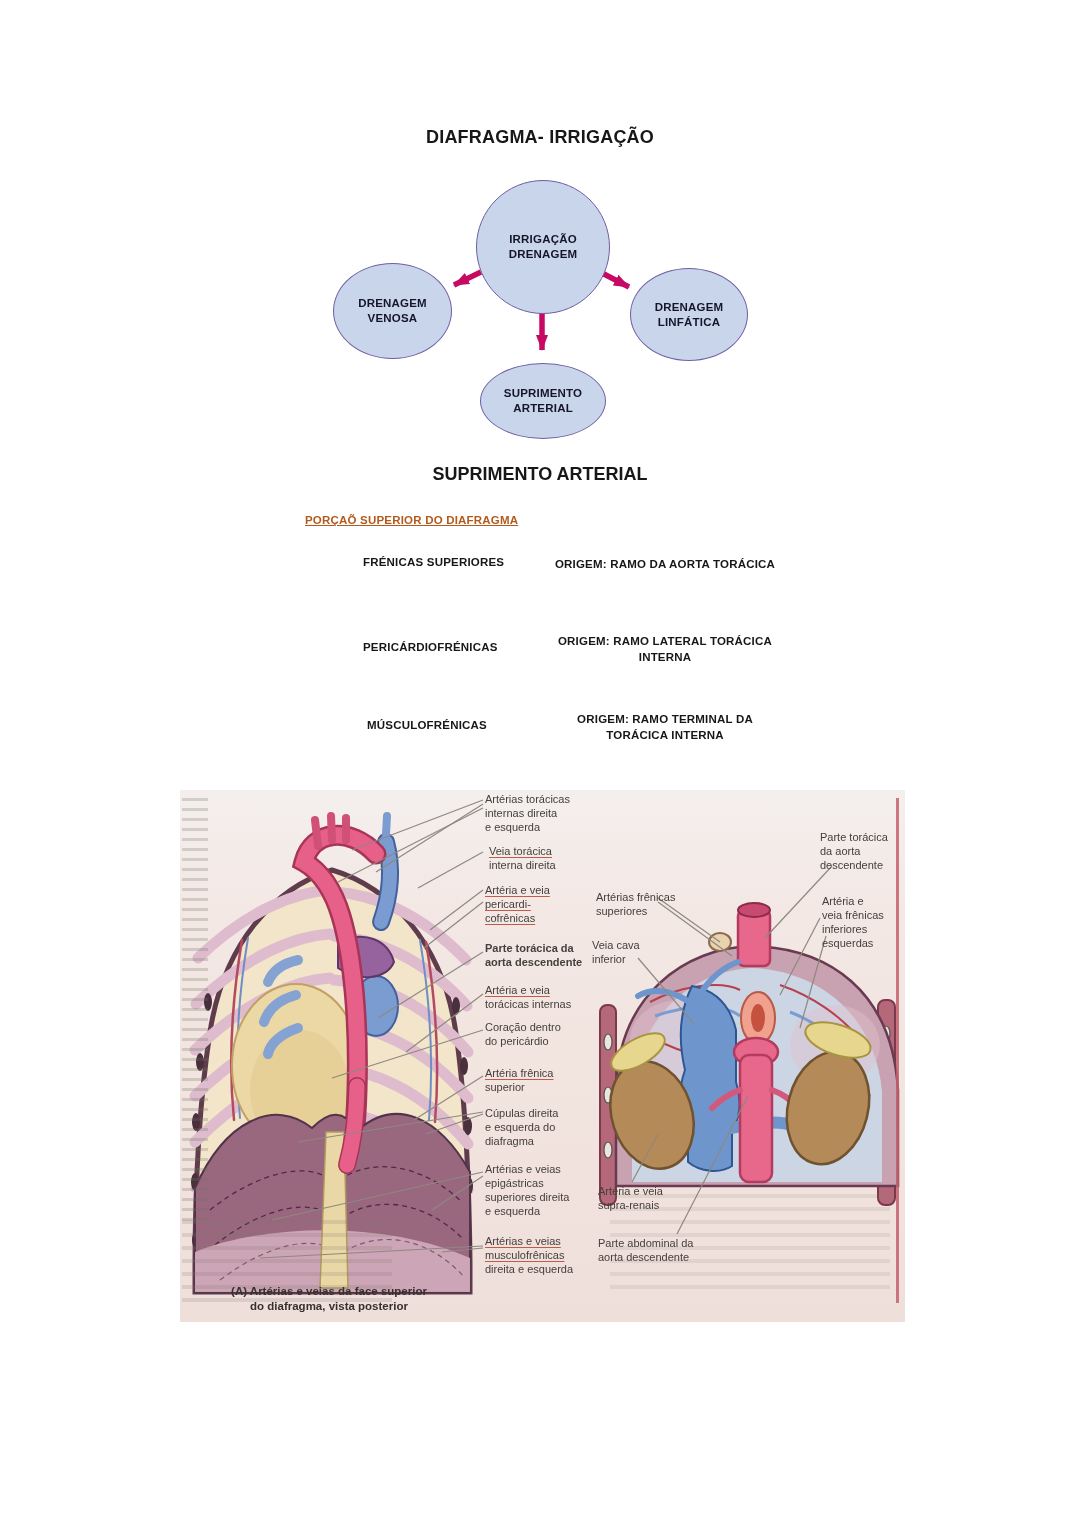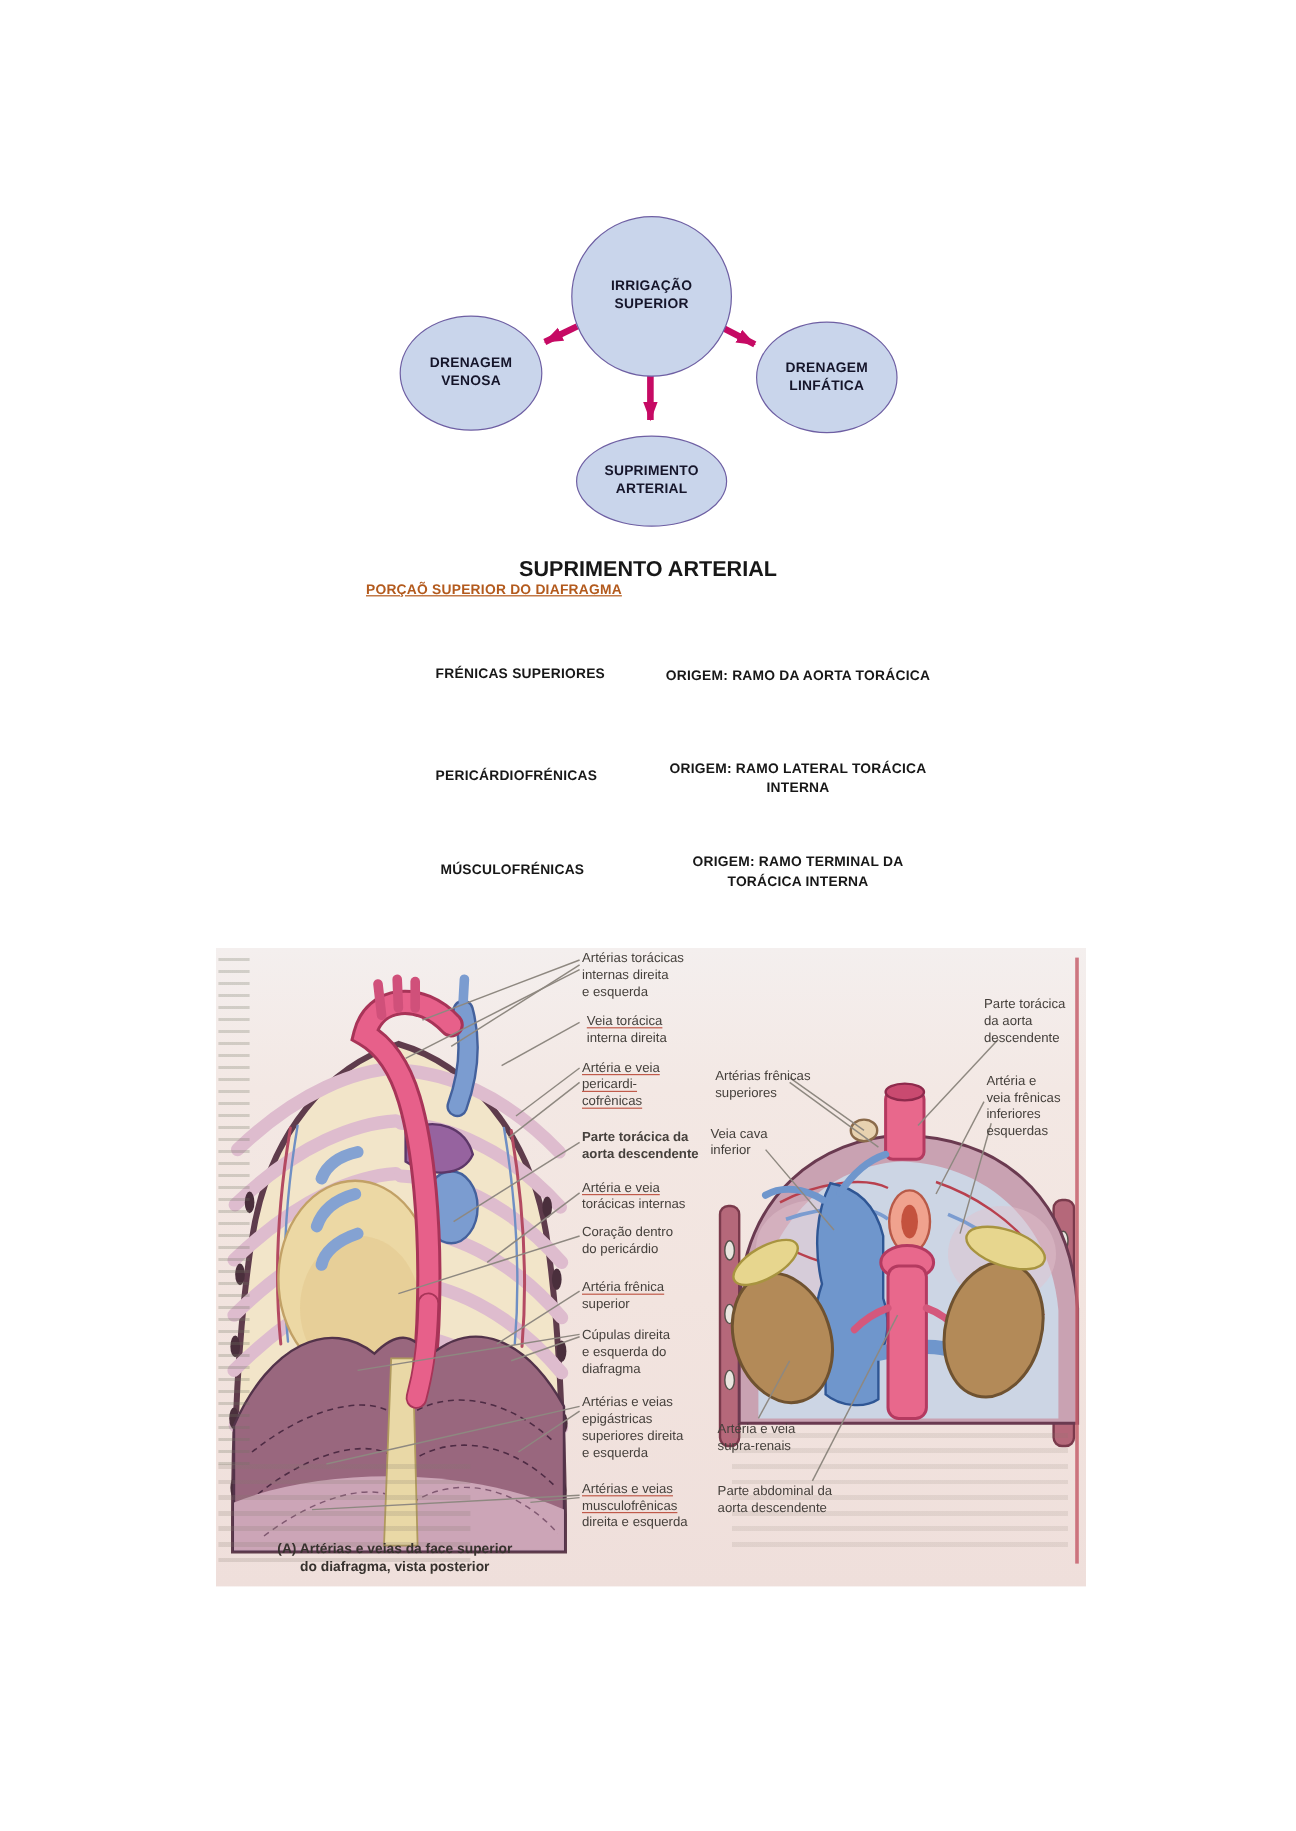--- a/index.html
+++ b/index.html
@@ -6,21 +6,21 @@
   .page{position:relative;width:1080px;height:1526px;background:#ffffff;overflow:hidden;
         font-family:"Liberation Sans",sans-serif;}
   .abs{position:absolute;}
   .doc-title{left:0;top:127px;width:1080px;text-align:center;font-size:18px;font-weight:bold;
              color:#171717;letter-spacing:.2px;}
   .node{position:absolute;background:#c9d5eb;border:1.6px solid #6e5fa3;border-radius:50%;
         display:flex;align-items:center;justify-content:center;text-align:center;
         font-weight:bold;font-size:11.5px;color:#15152a;white-space:pre-line;line-height:1.3;
         letter-spacing:.2px;}
   .sec-heading{left:0;top:464px;width:1080px;text-align:center;font-size:18px;font-weight:bold;color:#171717;}
-  .subheading{left:305px;top:486px;font-size:11.5px;font-weight:bold;color:#b35a1d;
+  .subheading{left:305px;top:514px;font-size:11.5px;font-weight:bold;color:#b35a1d;
               text-decoration:underline;text-decoration-color:#b35a1d;letter-spacing:.2px;text-align:right;}
   .term{position:absolute;font-size:11.5px;font-weight:bold;color:#171717;letter-spacing:.2px;}
   .origin{position:absolute;left:550px;width:230px;font-size:11.5px;font-weight:bold;color:#171717;
           text-align:center;white-space:pre-line;line-height:1.4;letter-spacing:.2px;}
   .fig{position:absolute;left:180px;top:790px;width:725px;height:532px;
        background:linear-gradient(180deg,#f4efee 0%,#f3e8e4 22%,#f2e4df 55%,#efdfdb 100%);}
   .fig svg{position:absolute;left:0;top:0;}
   .fig-label{position:absolute;z-index:3;font-size:11px;line-height:1.28;color:#45403c;white-space:pre-line;}
   .fig-label .ul{text-decoration:underline;text-decoration-color:#c05a4a;text-underline-offset:2px;}
   .fig-caption{position:absolute;z-index:3;font-size:11.5px;font-weight:bold;color:#36312d;
@@ -28,35 +28,36 @@
   .bleed{position:absolute;z-index:1;pointer-events:none;}
   .bleed.v{background:repeating-linear-gradient(180deg,rgba(110,115,95,.26) 0 3px,transparent 3px 10px);}
   .bleed.h{background:repeating-linear-gradient(180deg,rgba(130,120,108,.20) 0 4px,transparent 4px 13px);}
   .margin-line{position:absolute;z-index:2;width:3px;background:#c6606c;opacity:.85;}
 </style>
 </head>
 <body>
 
 <div class="page">
 
+  <div class="abs doc-title">DIAFRAGMA- IRRIGAÇÃO</div>
 
   <div>
     <svg class="abs" style="left:330px;top:175px;" width="420" height="270" viewBox="0 0 420 270">
       <defs>
         <marker id="ah" markerUnits="userSpaceOnUse" markerWidth="18" markerHeight="14" refX="15" refY="6" orient="auto">
           <path d="M0,0 L16,6 L0,12 Z" fill="#c60a64"></path>
         </marker>
       </defs>
       <line x1="151" y1="97" x2="124" y2="110" stroke="#c60a64" stroke-width="5.5" marker-end="url(#ah)"></line>
       <line x1="272" y1="98" x2="299" y2="112" stroke="#c60a64" stroke-width="5.5" marker-end="url(#ah)"></line>
       <line x1="212" y1="137" x2="212" y2="175" stroke="#c60a64" stroke-width="5.5" marker-end="url(#ah)"></line>
     </svg>
     <div class="node" style="left:476px;top:180px;width:132px;height:132px;">
       <span>IRRIGAÇÃO
-SUPERIOR</span>
+DRENAGEM</span>
     </div>
     <div class="node" style="left:333px;top:263px;width:117px;height:94px;">
       <span>DRENAGEM
 VENOSA</span>
     </div>
     <div class="node" style="left:630px;top:268px;width:116px;height:91px;">
       <span>DRENAGEM
 LINFÁTICA</span>
     </div>
     <div class="node" style="left:480px;top:363px;width:124px;height:74px;">

